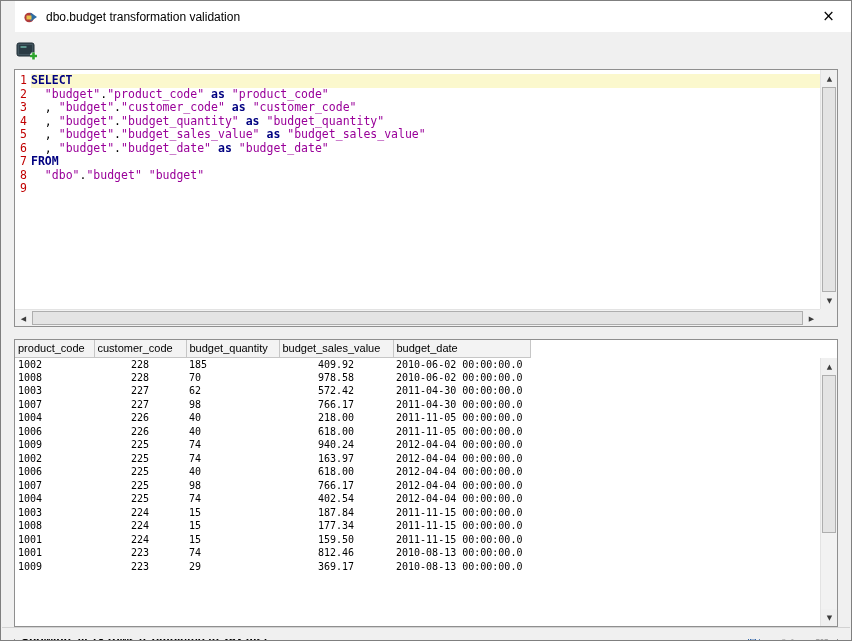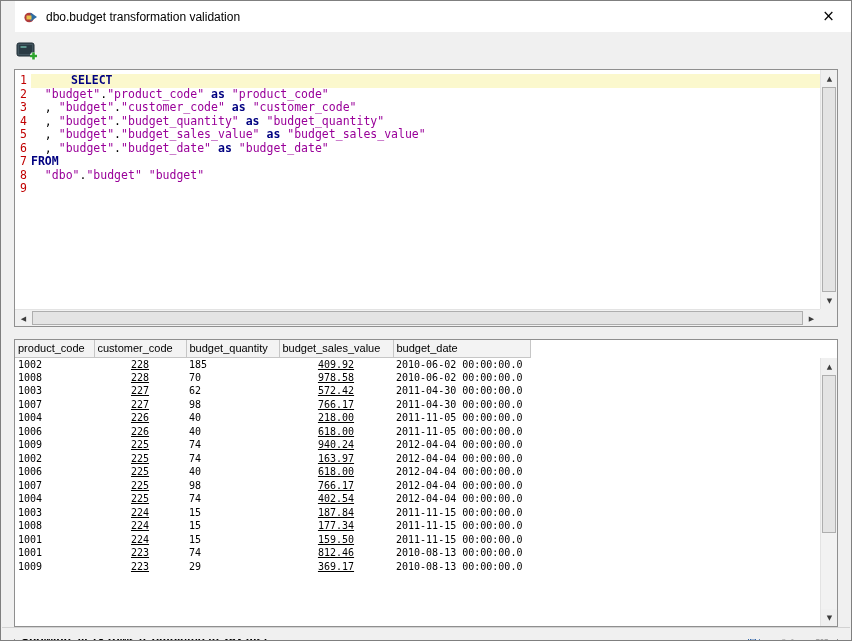--- a/index.html
+++ b/index.html
@@ -23,21 +23,21 @@
   .tool-btn { width:28px; height:24px; border:none; background:transparent; padding:1px; }
   
   .editor-panel { position:relative; margin-top:5px; height:258px; background:#ffffff;
                   border:1px solid #8f8f8f; overflow:hidden; }
   .ed-area { position:absolute; top:0; left:0; right:17px; bottom:17px; overflow:hidden;
              background:#fff; padding-top:4px;
              font-family:"DejaVu Sans Mono", monospace; font-size:11.5px; line-height:13.5px; }
   .ed-line { display:flex; height:13.5px; white-space:pre; }
   .ln { flex:0 0 16px; padding-left:5px; color:#c00000; }
   .code { flex:1; white-space:pre; }
-  .ed-line.current .code { background:#fbf8cd;padding-left:40px; }
+  .ed-line.current .code { background:#fbf8cd; }
   .tk-kw { color:#000080; font-weight:bold; }
   .tk-str { color:#990099; }
   .tk-pl { color:#000000; }
   
   .vsb { position:absolute; top:0; right:0; bottom:17px; width:17px; background:#f2f2f2; border-left:1px solid #e3e3e3; }
   .hsb { position:absolute; left:0; right:17px; bottom:0; height:17px; background:#f2f2f2; border-top:1px solid #e3e3e3; }
   .sb-btn { position:absolute; width:17px; height:17px; border:none; background:#f0f0f0;
             display:flex; align-items:center; justify-content:center;
             font-size:7px; color:#3c3c3c; padding:0; font-family:"DejaVu Sans", sans-serif; }
   .sb-top { top:0; left:0; }  .sb-bottom { bottom:0; left:0; }
@@ -50,21 +50,21 @@
   
   .table-panel { position:relative; margin-top:12px; height:288px; background:#ffffff;
                  border:1px solid #8f8f8f; overflow:hidden; }
   table.results { border-collapse:collapse; table-layout:fixed; }
   .results th { height:17px; font-family:"Liberation Sans", sans-serif; font-size:11px; font-weight:normal;
                 text-align:left; padding:0 3px; background:#f3f3f3;
                 border-right:1px solid #c6c6c6; border-bottom:1px solid #c6c6c6; overflow:hidden; white-space:nowrap; }
   .results td { height:13.5px; font-family:"DejaVu Sans Mono", monospace; font-size:10px; line-height:13px;
                 padding:0 3px; white-space:nowrap; overflow:hidden; }
   .c0 { width:79px; } .c1 { width:92px;margin-left:16px; } .c2 { width:93px; } .c3 { width:114px; } .c4 { width:137px;margin-left:28px; }
-  td.c1, td.c3 { text-align:center;text-decoration:underline; }
+  td.c1, td.c3 { text-align:center; }
   .tbl-vsb { position:absolute; top:18px; right:0; bottom:0; width:17px; background:#f2f2f2; border-left:1px solid #e3e3e3; }
   .tbl-thumb { position:absolute; left:1px; right:1px; top:17px; height:158px;
                background:#e4e4e4; border:1px solid #aeaeae; }
   
   .status-bar { margin-top:5px; height:21px; border:1px solid #8f8f8f; background:#f0f0f0;
                 display:flex; align-items:flex-start; padding:0 6px; }
   .status-text { font-size:12px; font-weight:bold; }
   .status-icons { margin-left:auto; display:flex; gap:16px; align-items:center; }
   .sicon { width:18px; height:18px; border:none; background:transparent; padding:0; display:inline-flex;
            align-items:center; justify-content:center; }

